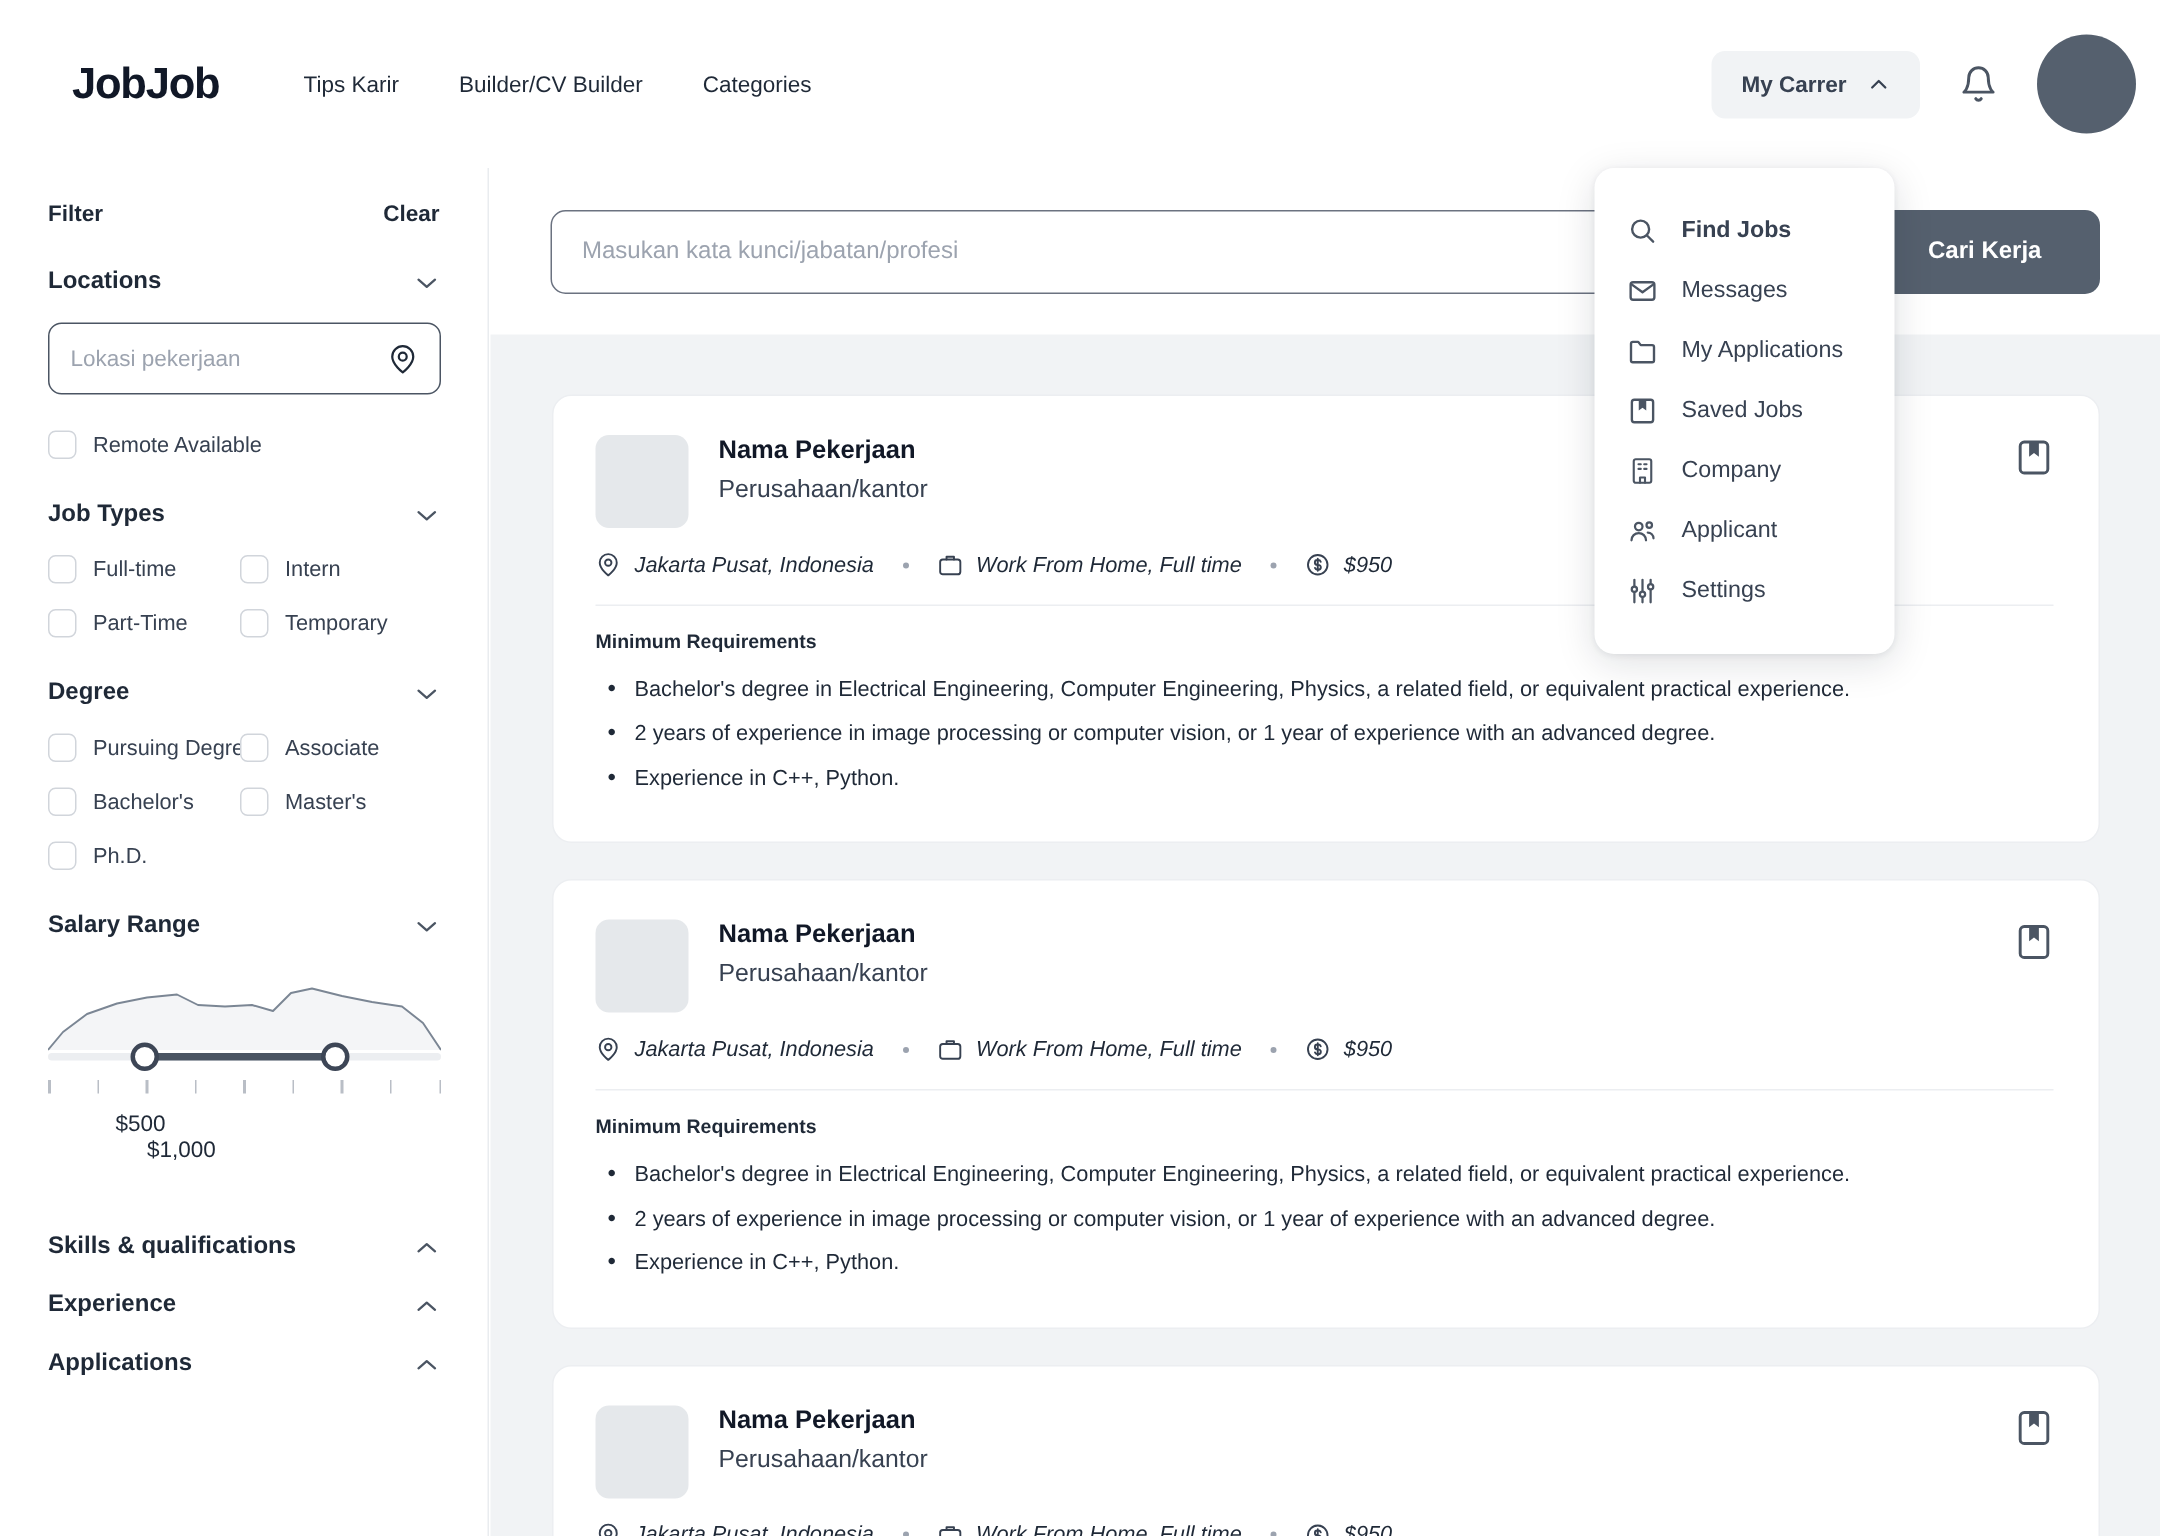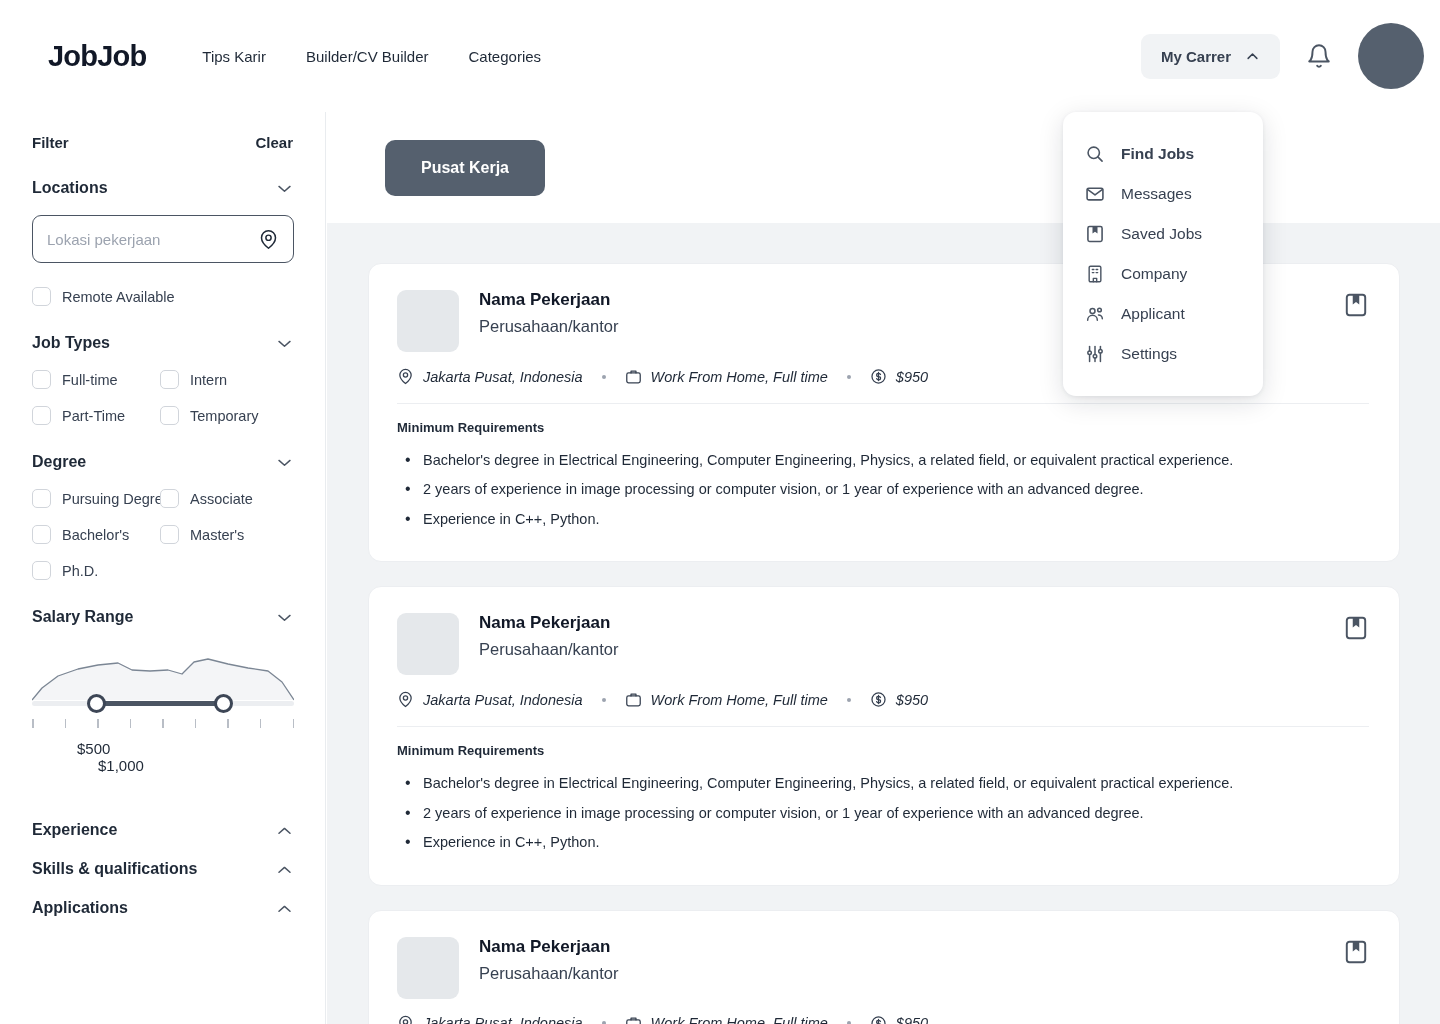--- a/index.html
+++ b/index.html
@@ -362,41 +362,42 @@
         <span class="tick"></span>
         <span class="tick"></span>
       </div>
       <div class="sal-labels">
         <span class="sal-min">$500</span>
         <span class="sal-max">$1,000</span>
       </div>
     </div>
 
     <div class="collapsed-sec">
+      <span class="sec-title">Skills &amp; qualifications</span>
+      <svg class="sec-chev" viewBox="0 0 24 16" fill="none" stroke="#4b5563" stroke-width="2.2" stroke-linecap="round" stroke-linejoin="round">
+          <polyline points="4 12 12 5 20 12"></polyline>
+        </svg>
+    </div>
+    <div class="collapsed-sec">
       <span class="sec-title">Experience</span>
-      <svg class="sec-chev" viewBox="0 0 24 16" fill="none" stroke="#4b5563" stroke-width="2.2" stroke-linecap="round" stroke-linejoin="round">
-          <polyline points="4 12 12 5 20 12"></polyline>
-        </svg>
-    </div>
-    <div class="collapsed-sec">
-      <span class="sec-title">Skills &amp; qualifications</span>
       <svg class="sec-chev" viewBox="0 0 24 16" fill="none" stroke="#4b5563" stroke-width="2.2" stroke-linecap="round" stroke-linejoin="round">
           <polyline points="4 12 12 5 20 12"></polyline>
         </svg>
     </div>
     <div class="collapsed-sec">
       <span class="sec-title">Applications</span>
       <svg class="sec-chev" viewBox="0 0 24 16" fill="none" stroke="#4b5563" stroke-width="2.2" stroke-linecap="round" stroke-linejoin="round">
           <polyline points="4 12 12 5 20 12"></polyline>
         </svg>
     </div>
   </div>
 
   <div class="searchbar">
-    <button class="cari-btn">Pusat Kerja</button>
+    <input class="search-input" type="text" placeholder="Masukan kata kunci/jabatan/profesi" style="">
+    <button class="cari-btn">Cari Kerja</button>
   </div>
 
   <div class="results">
 
     <div class="job-card">
       <div class="card-top">
         <div class="co-logo"></div>
         <div>
           <div class="job-title">Nama Pekerjaan</div>
           <div class="job-company">Perusahaan/kantor</div>
@@ -535,20 +536,26 @@
           <line x1="15.4" y1="15.4" x2="20.5" y2="20.5"></line>
         </svg>
       <span class="dd-label">Find Jobs</span>
     </div>
     <div class="dd-item">
       <svg class="dd-ic" viewBox="0 0 24 24" fill="none" stroke="#4b5563" stroke-width="1.9" stroke-linecap="round" stroke-linejoin="round">
           <rect x="2.5" y="5" width="19" height="14" rx="2"></rect>
           <polyline points="3 6.5 12 13 21 6.5"></polyline>
         </svg>
       <span class="dd-label">Messages</span>
+    </div>
+    <div class="dd-item">
+      <svg class="dd-ic" viewBox="0 0 24 24" fill="none" stroke="#4b5563" stroke-width="1.9" stroke-linecap="round" stroke-linejoin="round">
+          <path d="M2.8 19.5V6.2a1.5 1.5 0 0 1 1.5-1.5h4.3l2 2.6h9.1a1.5 1.5 0 0 1 1.5 1.5v10.7a1.5 1.5 0 0 1-1.5 1.5H4.3a1.5 1.5 0 0 1-1.5-1.5z"></path>
+        </svg>
+      <span class="dd-label">My Applications</span>
     </div>
     <div class="dd-item">
       <svg class="dd-ic" viewBox="0 0 24 24" fill="none" stroke="#4b5563" stroke-width="1.9" stroke-linecap="round" stroke-linejoin="round">
           <rect x="3.5" y="3" width="17" height="18" rx="2"></rect>
           <path d="M9 3v8.5l3-2.2 3 2.2V3" fill="#4b5563" stroke="none"></path>
         </svg>
       <span class="dd-label">Saved Jobs</span>
     </div>
     <div class="dd-item">
       <svg class="dd-ic" viewBox="0 0 24 24" fill="none" stroke="#4b5563" stroke-width="1.7" stroke-linecap="round" stroke-linejoin="round">

